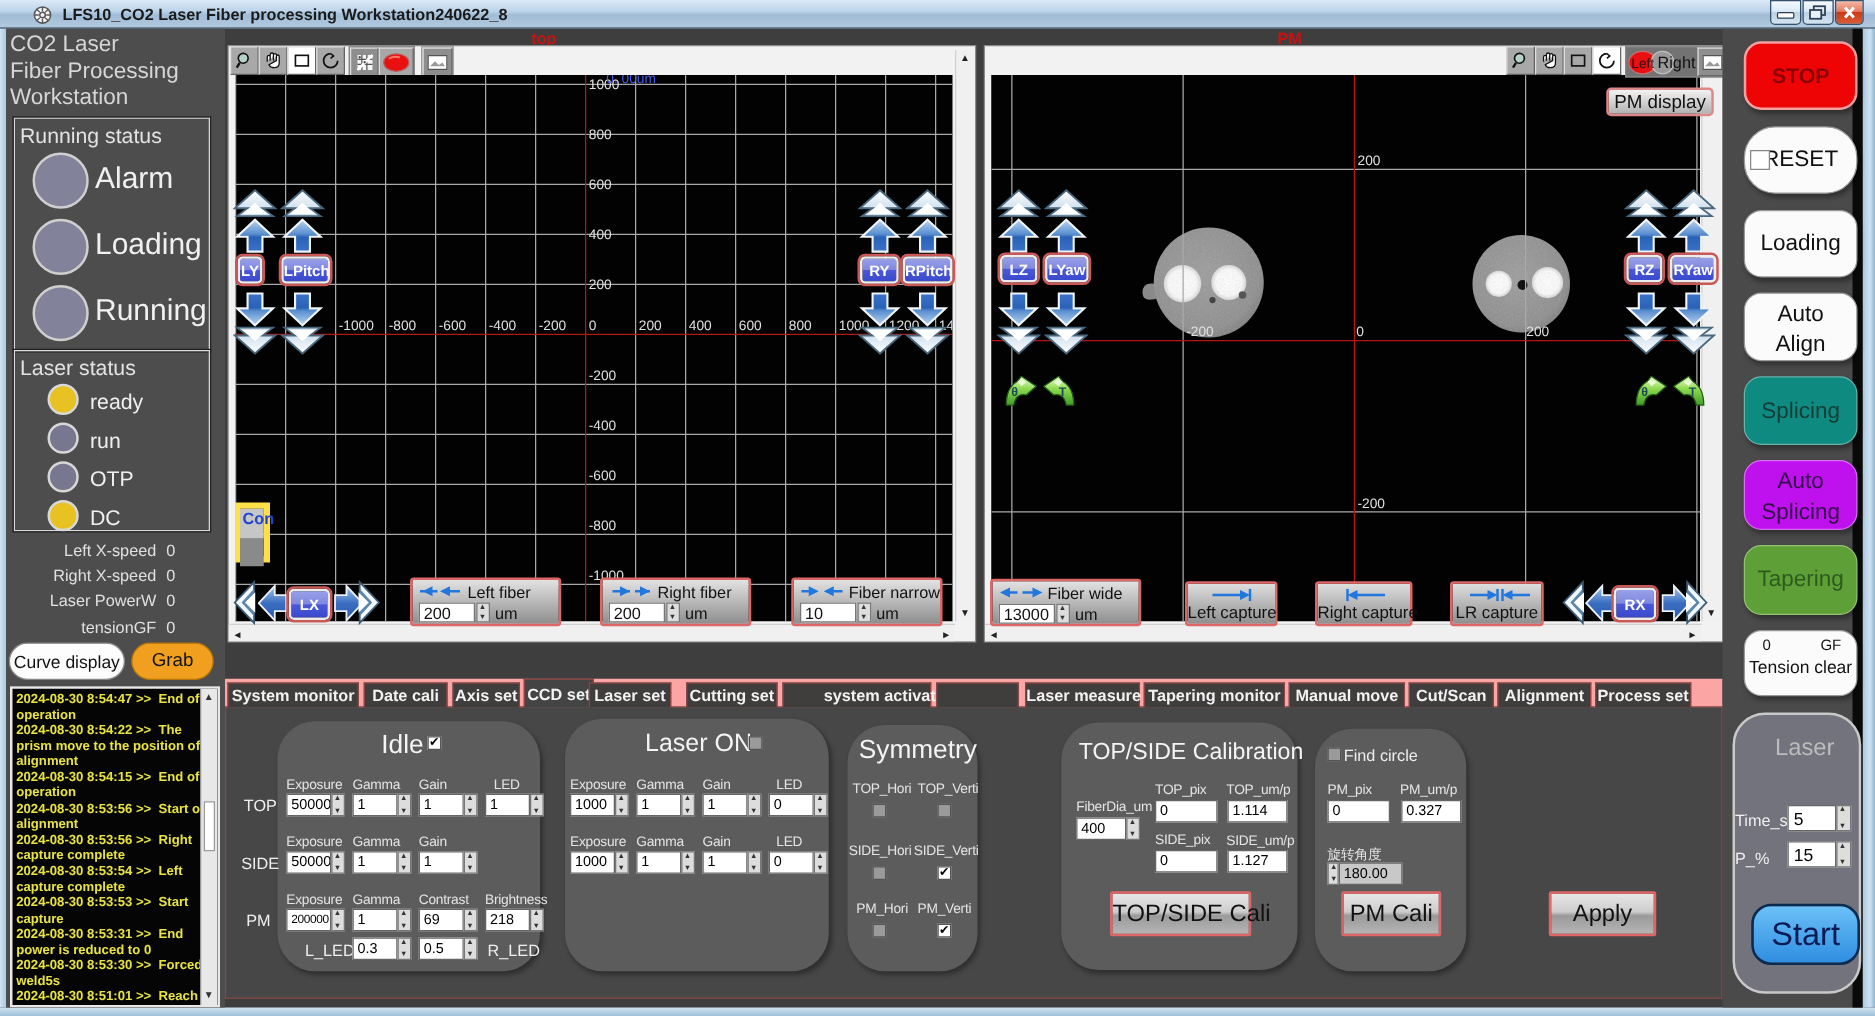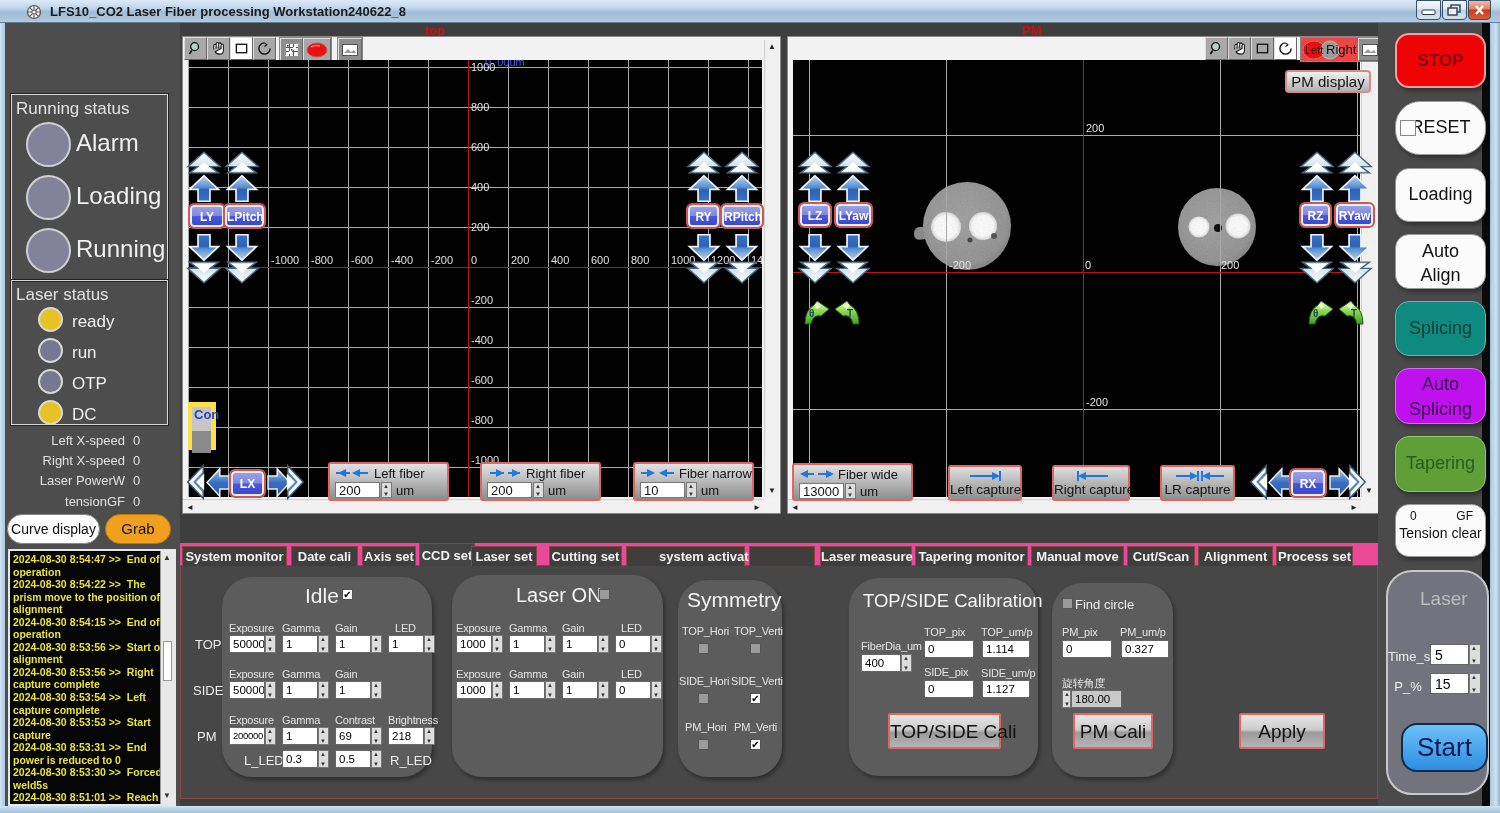--- a/index.html
+++ b/index.html
@@ -49,36 +49,36 @@
 .canvas { position:absolute; background:#020202; overflow:hidden; }
 .vsb { position:absolute; top:3px; width:15px; background:#f0f0f0; border-left:1px solid #d0d0d0; }
 .hsb { position:absolute; height:14px; background:#f0f0f0; border-top:1px solid #d0d0d0; }
 .sbarrow { position:absolute; font-size:8px; color:#222; }
 
 
 .tbar { position:absolute; display:flex; }
 .tbtn { width:23px; height:23px; background:#a8a8a8; border:1px solid #666; border-top-color:#ddd; border-left-color:#ddd;
   display:flex; align-items:center; justify-content:center; }
 .tbtn.sel { background:#fff; }
-.tgroup { display:flex; border:1px solid #888; background:#ef4444; }
+.tgroup { display:flex; border:1px solid #888; background:#737373; }
 
 
 .axbtn { position:absolute; background:linear-gradient(#98a0e8 0%, #8088e0 48%, #4a58d8 52%, #3a48cc 100%);
   border:2px solid #ececec; outline:2px solid #c95858; border-radius:4px; color:#fff; font-weight:bold;
   font-size:12px; text-align:center; white-space:nowrap; }
 
 
 .fbox { position:absolute; background:linear-gradient(#e2e2e2, #8e8e8e); border:2px solid #d66; border-radius:3px; }
 .fbox .flbl { position:absolute; font-size:13px; color:#111; }
 .spin { position:absolute; background:#fff; border:1px solid #777; font-size:13px; color:#111; padding-left:3px; }
 .capbtn { position:absolute; background:linear-gradient(#dedede,#8f8f8f); border:2px solid #d66; border-radius:3px;
   text-align:center; font-size:13.5px; color:#111; white-space:nowrap; }
 
 
-#tabbar { left:180px; top:543px; width:1198px; height:23px; background:#ec4899; border-bottom:1px solid #8a4444;}
+#tabbar { left:180px; top:543px; width:1198px; height:23px; background:#fca5a5; border-bottom:1px solid #8a4444;}
 .tab { position:absolute; top:3px; height:20px; background:#403d3d; border:1px solid #8a4444; border-bottom:none;
   color:#f2f2f2; font-size:13px; font-weight:bold; text-align:center; line-height:19px; white-space:nowrap; }
 .tab.active { top:0px; height:23px; background:#444; line-height:24px; }
 
 
 #bpanel { left:180px; top:566px; width:1198px; height:233px; background:#474747; border:1px solid #8a4444; border-top:none; }
 .grp { position:absolute; background:#5c5c5c; border-radius:30px; box-shadow:2px 3px 4px rgba(0,0,0,0.35); }
 .grp-t { position:absolute; color:#f4f4f4; font-size:21px; white-space:nowrap; }
 .collbl { position:absolute; color:#e4e4e4; font-size:11px; white-space:nowrap; letter-spacing:-0.2px; }
 .rowlbl { position:absolute; color:#eee; font-size:13px; white-space:nowrap; }
@@ -115,20 +115,21 @@
       <rect x="5" y="7" width="9" height="7" fill="#e8f0f8" stroke="#2c3e52" stroke-width="1.4"></rect>
     </svg></div>
 <div class="abs winbtn" id="btncls"><svg width="21" height="18" viewBox="0 0 21 18">
       <path d="M7 5 L14 13 M14 5 L7 13" stroke="#fff" stroke-width="2.4"></path>
     </svg></div>
 <div class="abs" id="borderL"></div>
 <div class="abs" id="borderR"></div>
 <div class="abs" id="borderB"></div>
 
 <div class="abs" id="lsb">
+  <div class="abs" id="lsb-title">CO2 Laser<br>Fiber Processing<br>Workstation</div>
   <div class="abs groupbox" id="runbox">
     <div id="runbox-t">Running status</div>
     <div class="abs bigled" style="left:14px; top:27px;"></div>
     <div class="abs biglbl" style="left:64px; top:34px;">Alarm</div>
     <div class="abs bigled" style="left:14px; top:80px;"></div>
     <div class="abs biglbl" style="left:64px; top:87px;">Loading</div>
     <div class="abs bigled" style="left:14px; top:133px;"></div>
     <div class="abs biglbl" style="left:64px; top:140px;">Running</div>
   </div>
   <div class="abs groupbox" id="lasbox">
@@ -445,21 +446,21 @@
   </svg>
 <svg class="abs" style="left:224px; top:150px;" width="36" height="26">
     <use href="#dblup" width="36" height="26"></use>
   </svg>
 <svg class="abs" style="left:187px; top:173px;" width="34" height="31">
     <use href="#arrup" width="34" height="31"></use>
   </svg>
 <svg class="abs" style="left:225px; top:173px;" width="34" height="31">
     <use href="#arrup" width="34" height="31"></use>
   </svg>
-<div class="abs axbtn" style="left:190px; top:205px; width:34px; height:22px; line-height:21px;">LY</div>
+<div class="abs axbtn" style="left:190px; top:205px; width:20px; height:22px; line-height:21px;">LY</div>
 <div class="abs axbtn" style="left:225px; top:205px; width:39px; height:22px; line-height:21px;">LPitch</div>
 <svg class="abs" style="left:187px; top:233px; transform:scale(1,-1);" width="34" height="29">
     <use href="#arrup" width="34" height="29"></use>
   </svg>
 <svg class="abs" style="left:225px; top:233px; transform:scale(1,-1);" width="34" height="29">
     <use href="#arrup" width="34" height="29"></use>
   </svg>
 <svg class="abs" style="left:186px; top:259px; transform:scale(1,-1);" width="36" height="26">
     <use href="#dblup" width="36" height="26"></use>
   </svg>
@@ -806,17 +807,17 @@
 <div class="abs sbtn sbtn-white" style="top:504px; height:53px;">
   <span style="position:absolute; left:14px; top:4px; font-size:12px;">0</span>
   <span style="position:absolute; right:12px; top:4px; font-size:12px;">GF</span>
   <span style="position:absolute; left:0; top:20px; width:100%; font-size:14px;">Tension clear</span>
 </div>
 <div class="abs" id="laserpanel">
   <div class="abs" style="left:32px; top:16px; font-size:19px; color:#bcbcbc;">Laser</div>
   <div class="abs" style="left:0px; top:77px; width:40px; font-size:13px; color:#f0f0f0; text-align:right; white-space:nowrap;">Time_s</div>
   <div class="abs" style="left:42px; top:72px; width:39px; height:21px; background:#fff; border:1px solid #666; font-size:14px; padding:2px 0 0 4px;">5</div>
   <div class="abs spn" style="left:81px; top:72px; width:12px; height:21px;"></div>
-  <div class="abs" style="left:0px; top:107px; width:40px; font-size:13px; color:#f0f0f0; text-align:center; white-space:nowrap;">P_%</div>
+  <div class="abs" style="left:0px; top:107px; width:40px; font-size:13px; color:#f0f0f0; text-align:left; white-space:nowrap;">P_%</div>
   <div class="abs" style="left:42px; top:101px; width:39px; height:21px; background:#fff; border:1px solid #666; font-size:14px; padding:2px 0 0 4px;">15</div>
   <div class="abs spn" style="left:81px; top:101px; width:12px; height:21px;"></div>
   <div class="abs" style="left:13px; top:151px; width:87px; height:49px; background:linear-gradient(#6cc0f8,#2e8ee0); border:2px solid #0a2a50; border-radius:16px; color:#0a1a55; font-size:26px; text-align:center; line-height:44px;">Start</div>
 </div>
 
 </body></html>

